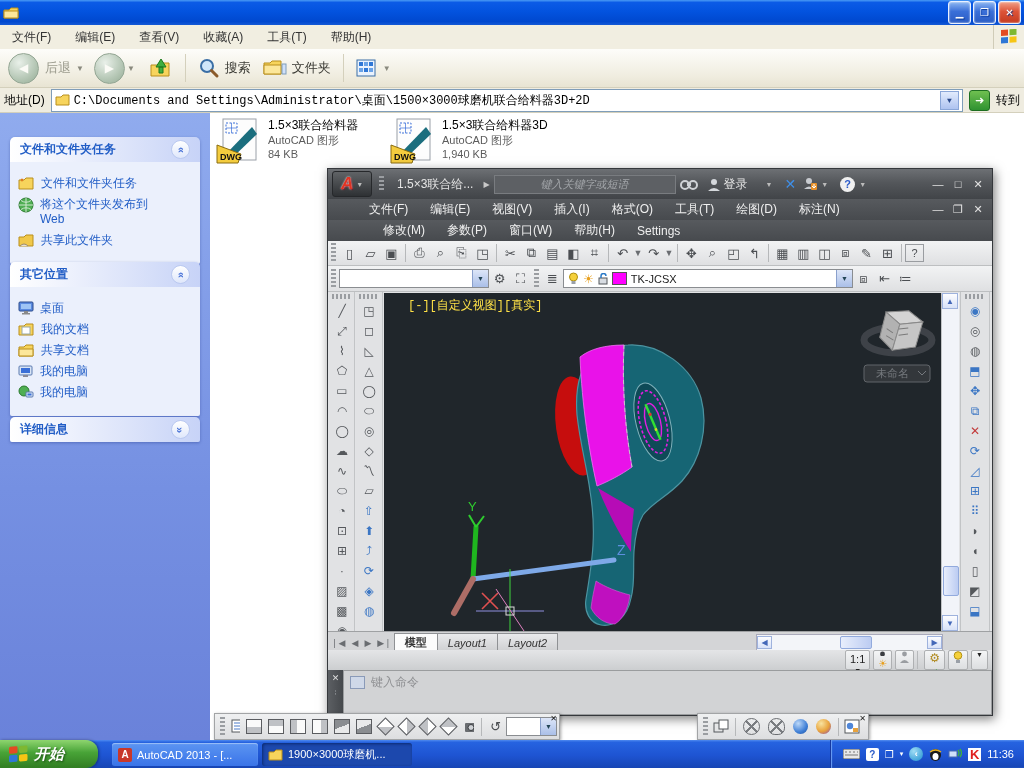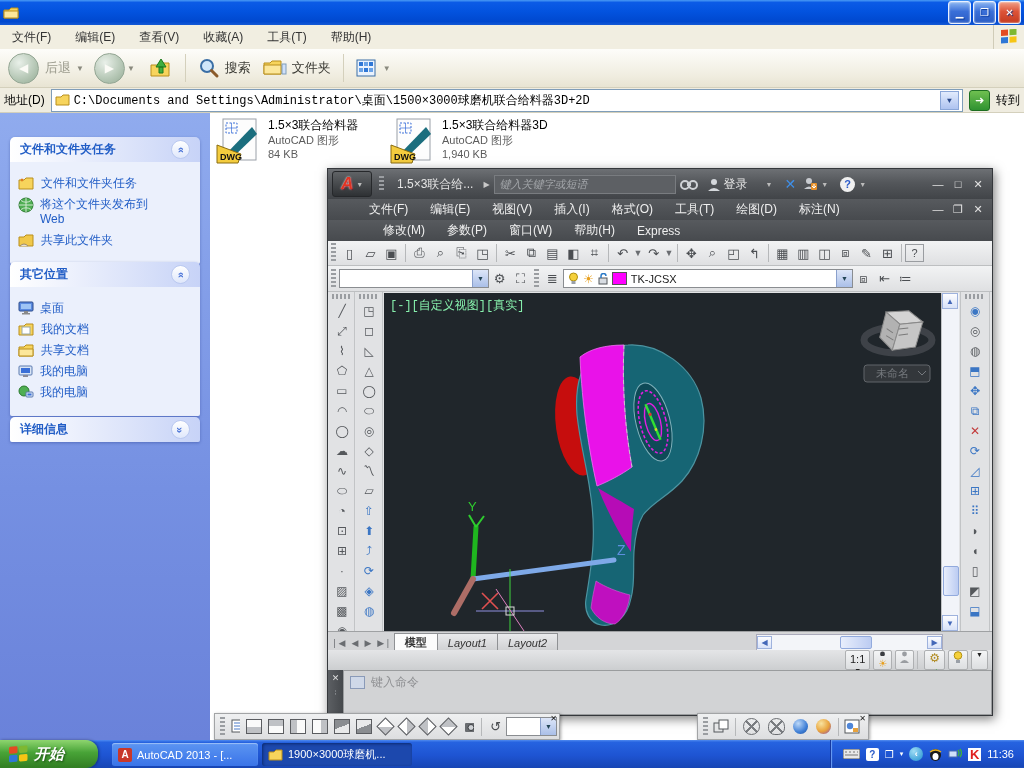--- a/index.html
+++ b/index.html
@@ -64,21 +64,21 @@
   
   #acad{left:327px;top:168px;width:664px;height:546px;background:#e2e3e5;
     border:1px solid #35383c;box-shadow:2px 3px 10px rgba(0,0,0,.5);box-sizing:content-box;}
   #ac-title{left:0;top:0;width:664px;height:30px;
     background:linear-gradient(180deg,#6d7074 0%,#54575b 45%,#414448 100%);
     display:flex;align-items:center;color:#e6e6e6;font-size:12px;padding:0 4px;box-sizing:border-box;gap:4px;}
   #ac-logo{width:38px;height:24px;border-radius:3px;border:1px solid #26282b;
     background:linear-gradient(180deg,#606366,#2e3134);display:flex;align-items:center;justify-content:center;gap:3px;}
   #ac-logo b{color:#e03323;font-size:17px;font-style:italic;text-shadow:0 0 2px #fff,1px 1px 1px #701;}
   #ac-search{width:170px;height:17px;background:#5d6064;border:1px solid #797c80;color:#c8c8c8;
-    font-style:italic;font-size:11px;padding:0 5px;font-family:"Liberation Sans",sans-serif;}
+    font-style:italic;font-size:11px;padding:0 5px;font-family:"Liberation Sans",sans-serif;text-align:center;}
   #ac-search::placeholder{color:#a3a6aa;}
   .acwin-btn{color:#e2e2e2;font-size:11px;width:20px;text-align:center;}
   .ac-menurow{left:0;width:664px;height:21px;background:linear-gradient(180deg,#575a5e,#474a4e);
     display:flex;align-items:center;color:#efefef;font-size:12px;}
   .ac-menurow .mi{padding:0 11px;}
   .ac-tb{left:0;width:664px;background:linear-gradient(180deg,#f2f3f4,#dfe0e2);
     border-bottom:1px solid #bdbfc1;display:flex;align-items:center;box-sizing:border-box;}
   .ti{width:21px;height:20px;display:flex;align-items:center;justify-content:center;
     color:#4b4e52;font-size:13px;flex:0 0 auto;}
   .ti.sm{font-size:9px;width:10px;color:#6a6d71;}
@@ -91,21 +91,21 @@
     border-left:1px solid #8aa0cc;display:flex;align-items:center;justify-content:center;font-size:7px;color:#245;}
   .vcolbar{top:123px;height:339px;background:#e1e2e4;border-right:1px solid #c2c4c6;
     display:flex;flex-direction:column;align-items:center;padding-top:2px;box-sizing:border-box;}
   .vi{width:22px;height:20px;display:flex;align-items:center;justify-content:center;color:#55585c;font-size:12px;flex:0 0 auto;}
   .vi.blue{color:#3b76c4;}
   .hgrab{width:20px;height:5px;margin-bottom:2px;flex:0 0 auto;
     background:repeating-linear-gradient(90deg,#9a9da1 0 2px,transparent 2px 4px);}
 
   
   #vp{left:56px;top:124px;width:557px;height:338px;background:#20262b;overflow:hidden;}
-  #vp-label{position:absolute;left:6px;top:4px;color:#86efac;font-size:12px;
+  #vp-label{position:absolute;left:24px;top:4px;color:#fde047;font-size:12px;
     font-family:"Liberation Mono","DejaVu Sans Mono",monospace;}
   
   .sb-btn{background:linear-gradient(180deg,#fdfdff,#d8e2f8);border:1px solid #9eb2dd;color:#4468b8;
     display:flex;align-items:center;justify-content:center;font-size:8px;box-sizing:border-box;}
   .sb-thumb{background:linear-gradient(90deg,#e8eefc,#bcccf2);border:1px solid #92aadd;border-radius:2px;}
   #vscroll{left:613px;top:124px;width:17px;height:338px;background:#f2f4f9;border-left:1px solid #c2c4c6;}
   
   #tabrow{left:0;top:462px;width:664px;height:19px;background:#d4d5d7;border-top:1px solid #9fa1a3;
     display:flex;align-items:flex-end;font-size:11px;color:#333;}
   .navg{font-size:9px;color:#6a6d71;padding:0 3px;height:17px;display:flex;align-items:center;}
@@ -426,21 +426,21 @@
         <span class="acwin-btn">❐</span>
         <span class="acwin-btn">✕</span>
       </span>
     </div>
     <div class="ac-menurow abs" style="top:51px">
       <span style="width:44px"></span>
       <span class="mi">修改(M)</span>
       <span class="mi">参数(P)</span>
       <span class="mi">窗口(W)</span>
       <span class="mi">帮助(H)</span>
-      <span class="mi">Express</span>
+      <span class="mi">Settings</span>
     </div>
 
     <div class="ac-tb abs" style="top:72px;height:25px">
       <span class="grab"></span>
       <span class="ti">▯</span>
       <span class="ti">▱</span>
       <span class="ti">▣</span>
       <span class="tsep"></span>
       <span class="ti">⎙</span>
       <span class="ti">⌕</span>

